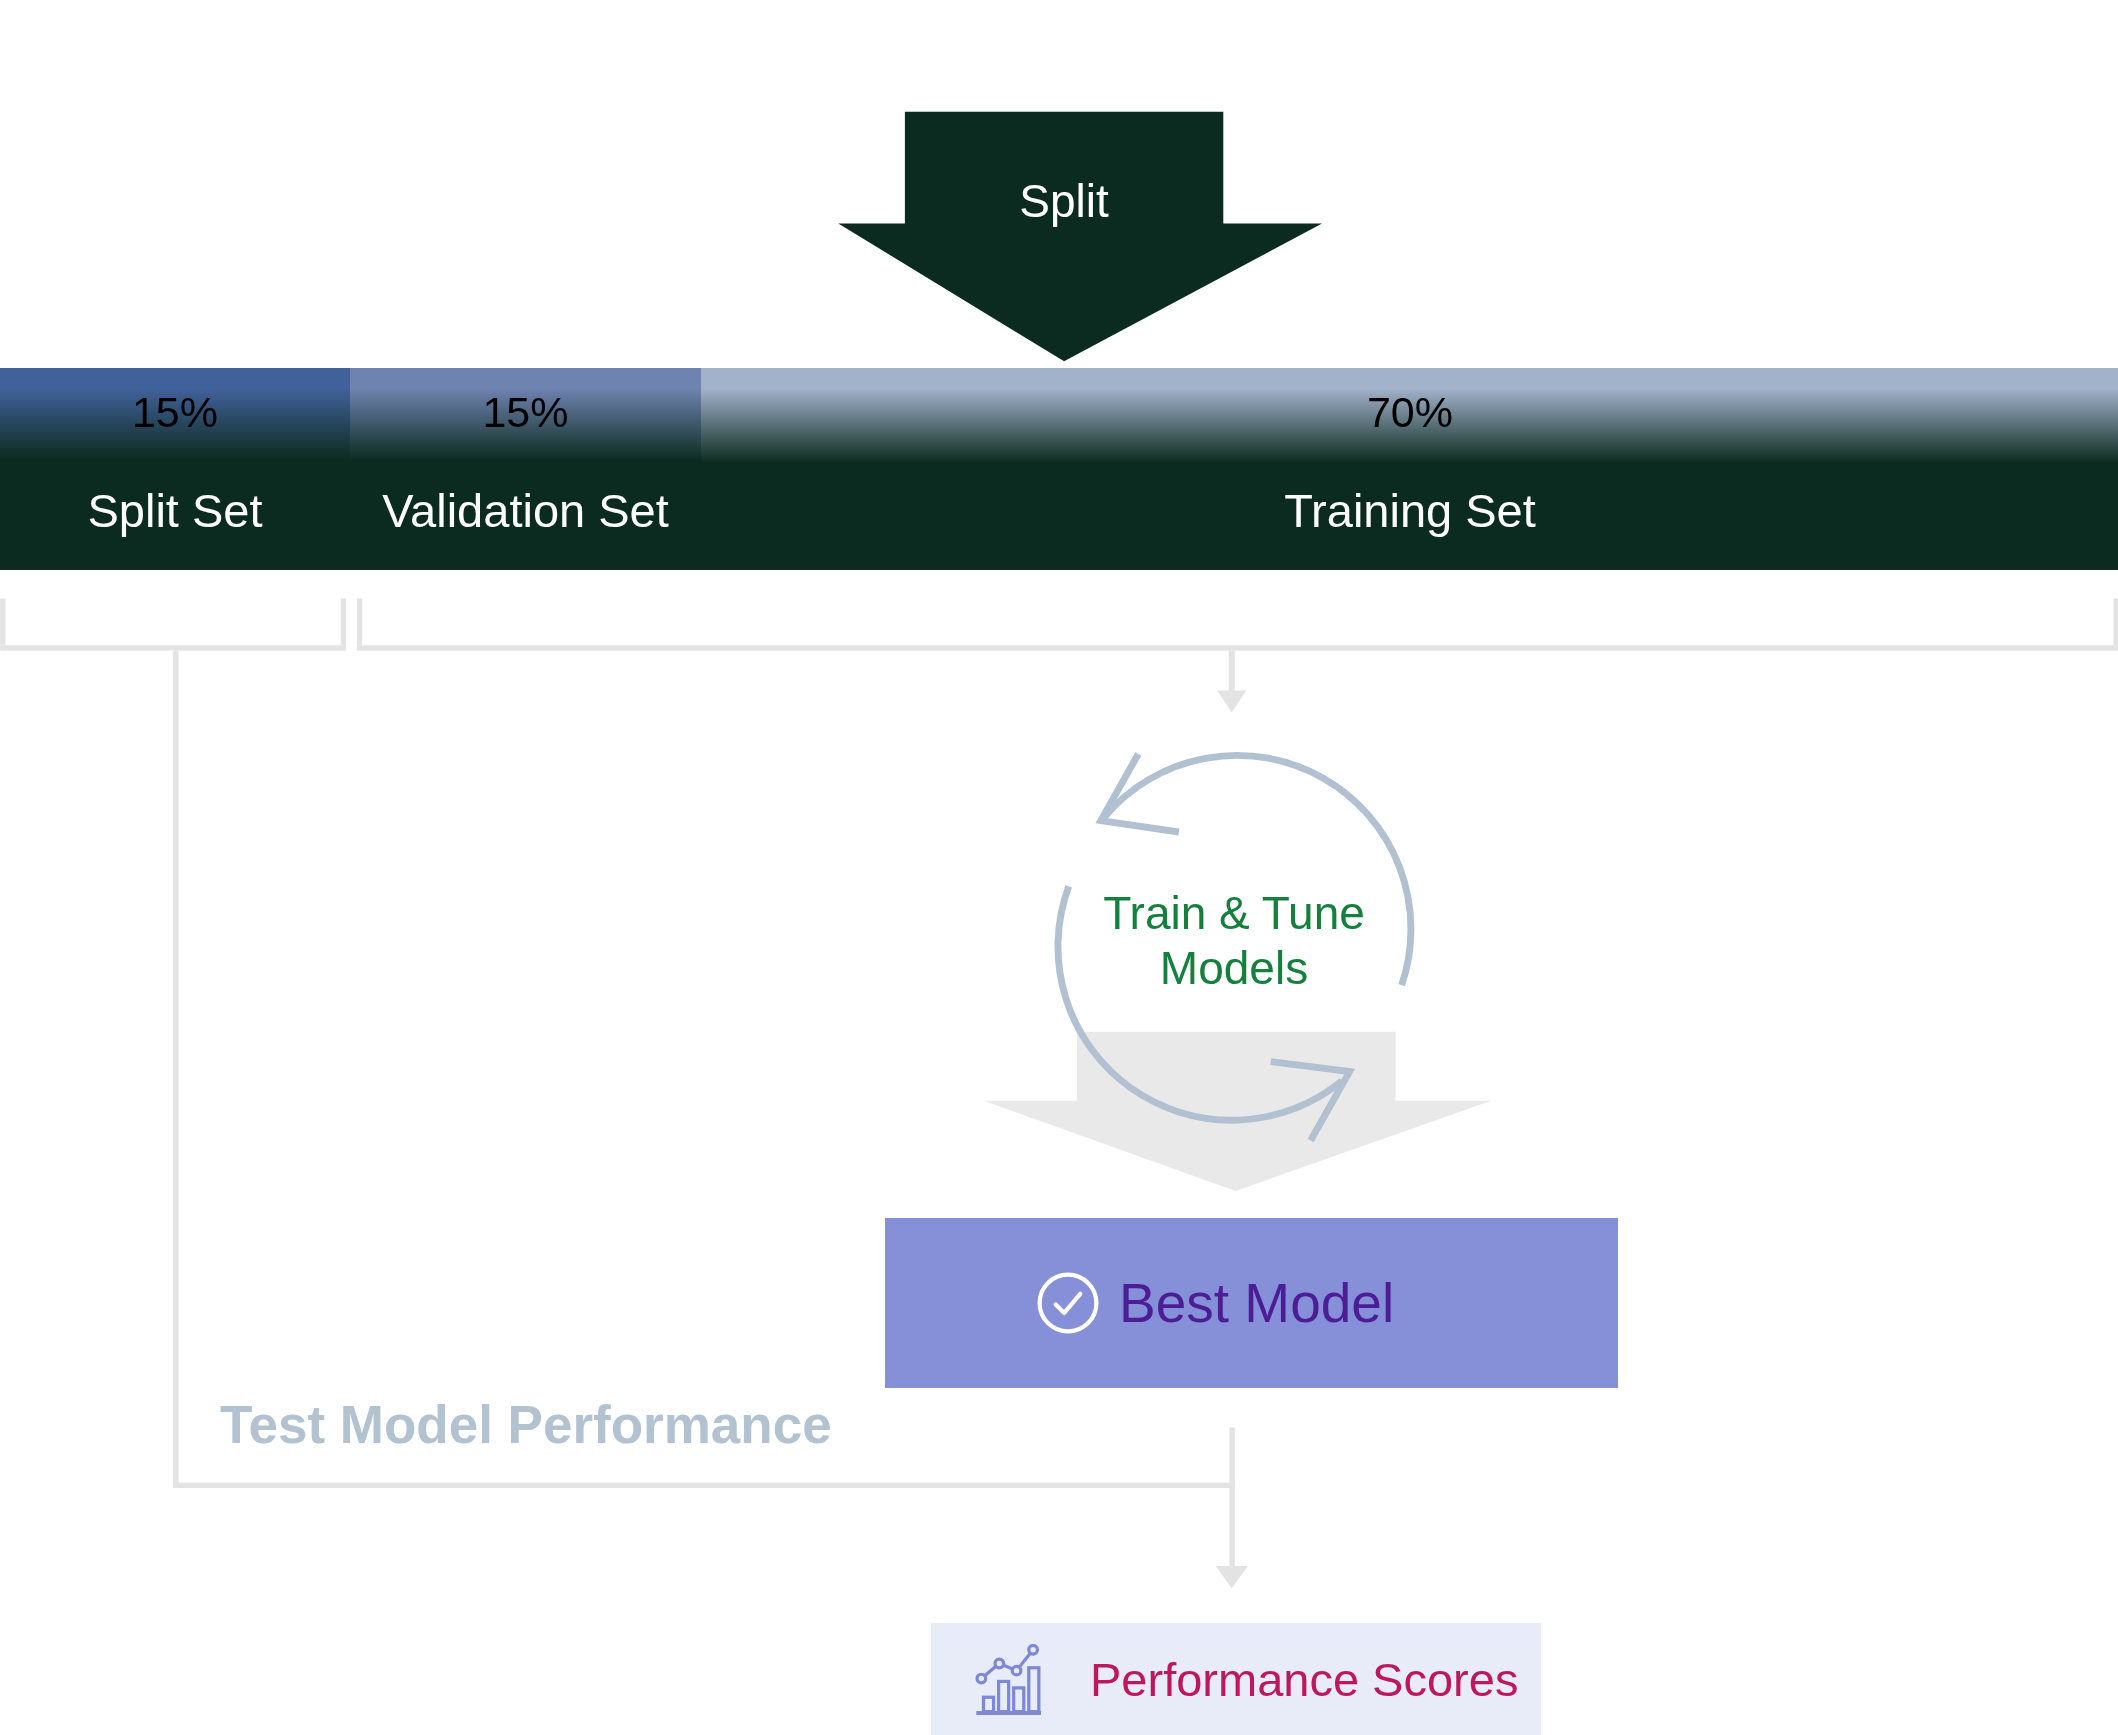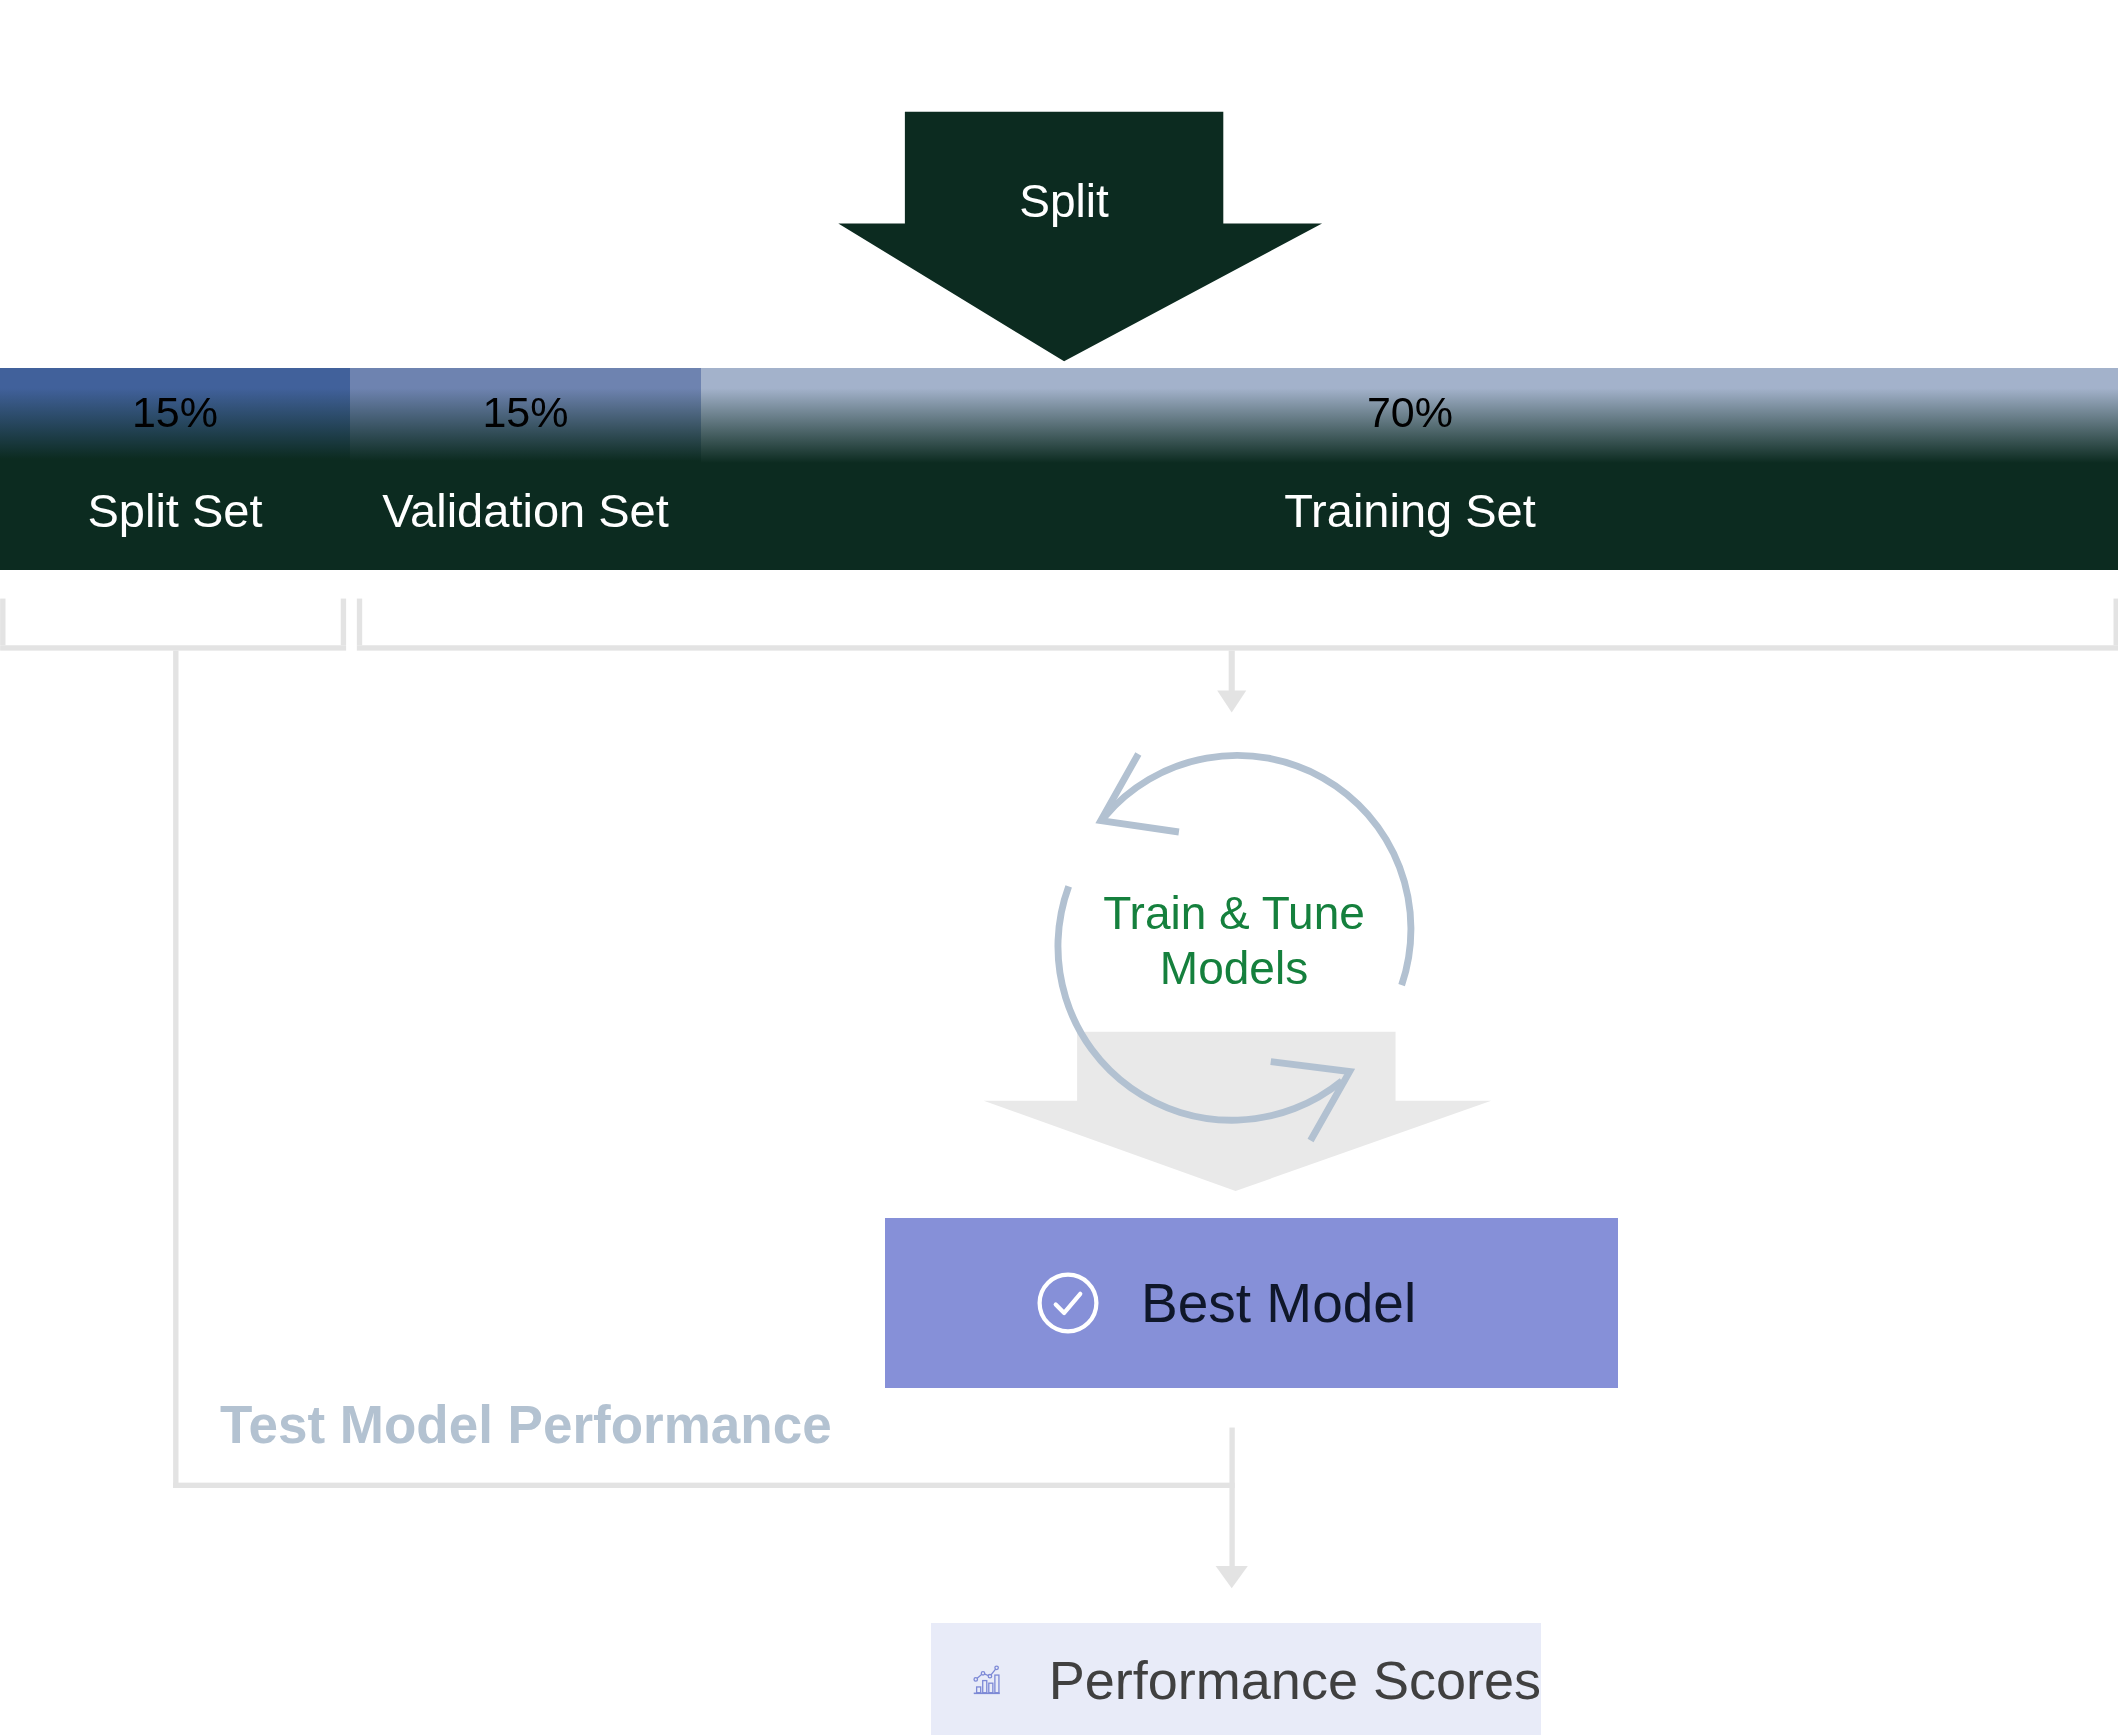--- a/index.html
+++ b/index.html
@@ -30,29 +30,29 @@
   .seg .set{position:absolute;top:119px;left:0;width:100%;text-align:center;
     color:#ffffff;font-size:47px;line-height:47px;}
 
   
   .cycle-text{left:1234px;top:886px;transform:translateX(-50%);
     color:#15803d;font-size:46px;line-height:55px;text-align:center;white-space:nowrap;}
 
   
   .best-model{left:885px;top:1218px;width:733px;height:170px;background:#8690d8;
     display:flex;align-items:center;padding-left:150px;box-sizing:border-box;}
-  .best-model .lbl{color:#0f172a;font-size:55px;margin-left:40px;white-space:nowrap;}
+  .best-model .lbl{color:#4c1d95;font-size:55px;margin-left:18px;white-space:nowrap;}
 
   
   .tmp-label{left:220px;top:1403px;color:#b3c2d1;font-size:53px;line-height:44px;white-space:nowrap;font-weight:bold;}
 
   
   .perf-box{left:931px;top:1623px;width:610px;height:113px;background:#e8ebf8;
     display:flex;align-items:center;padding-left:41px;box-sizing:border-box;}
-  .perf-box .lbl{color:#404040;font-size:54px;margin-left:49px;white-space:nowrap;}
+  .perf-box .lbl{color:#be185d;font-size:47px;margin-left:49px;white-space:nowrap;}
 </style>
 </head>
 <body>
 
 <div class="canvas">
 
   <svg class="flow-svg" width="2119" height="1736" viewBox="0 0 2768 2268">
 
     <polygon fill="#0c2b20" points="1182,146 1598,146 1598,292 1727,292 1390,472 1095,292 1182,292"></polygon>
 

